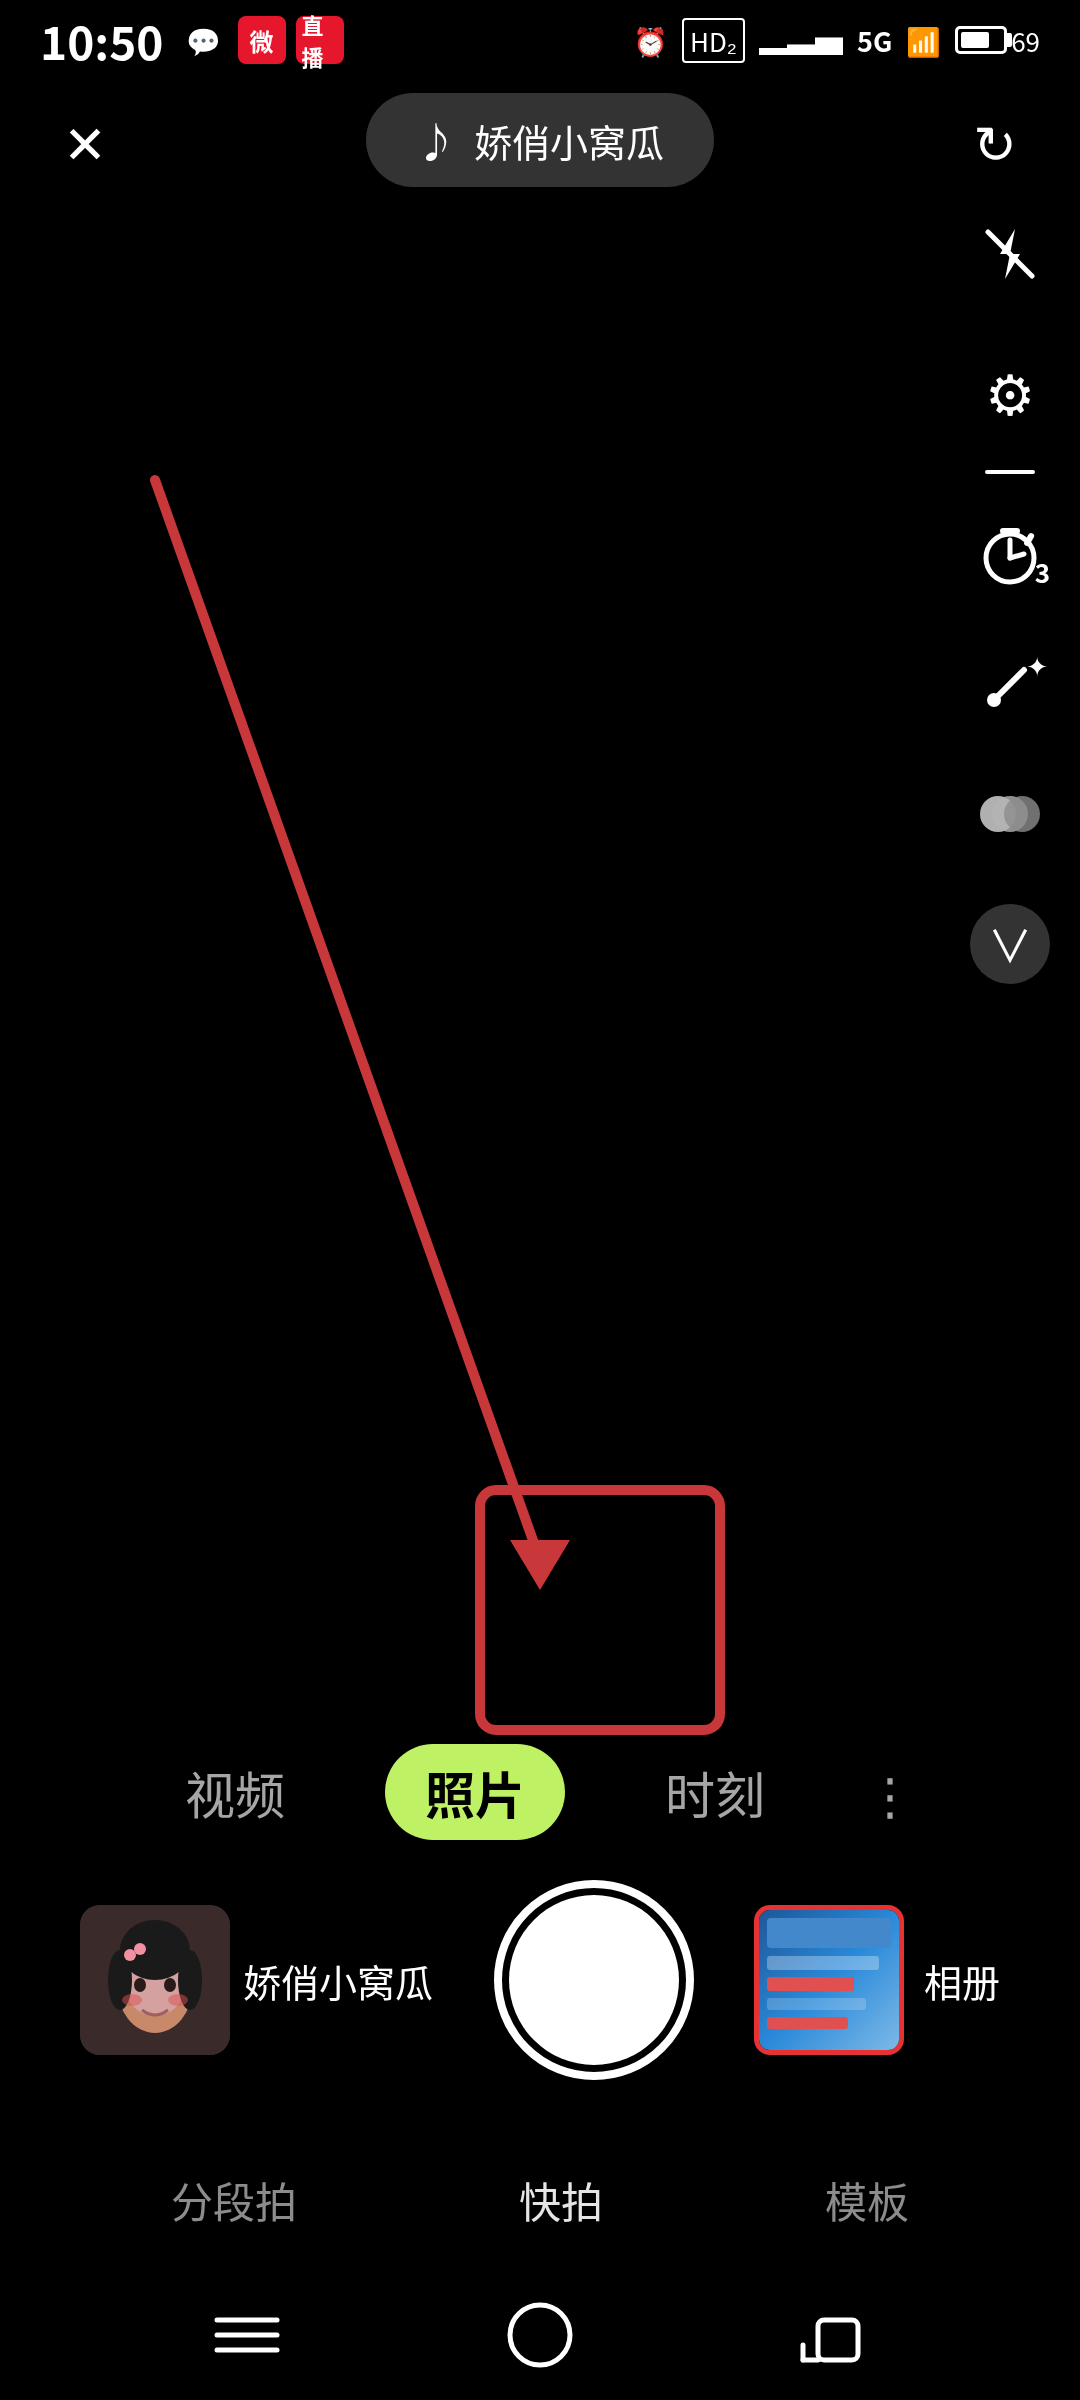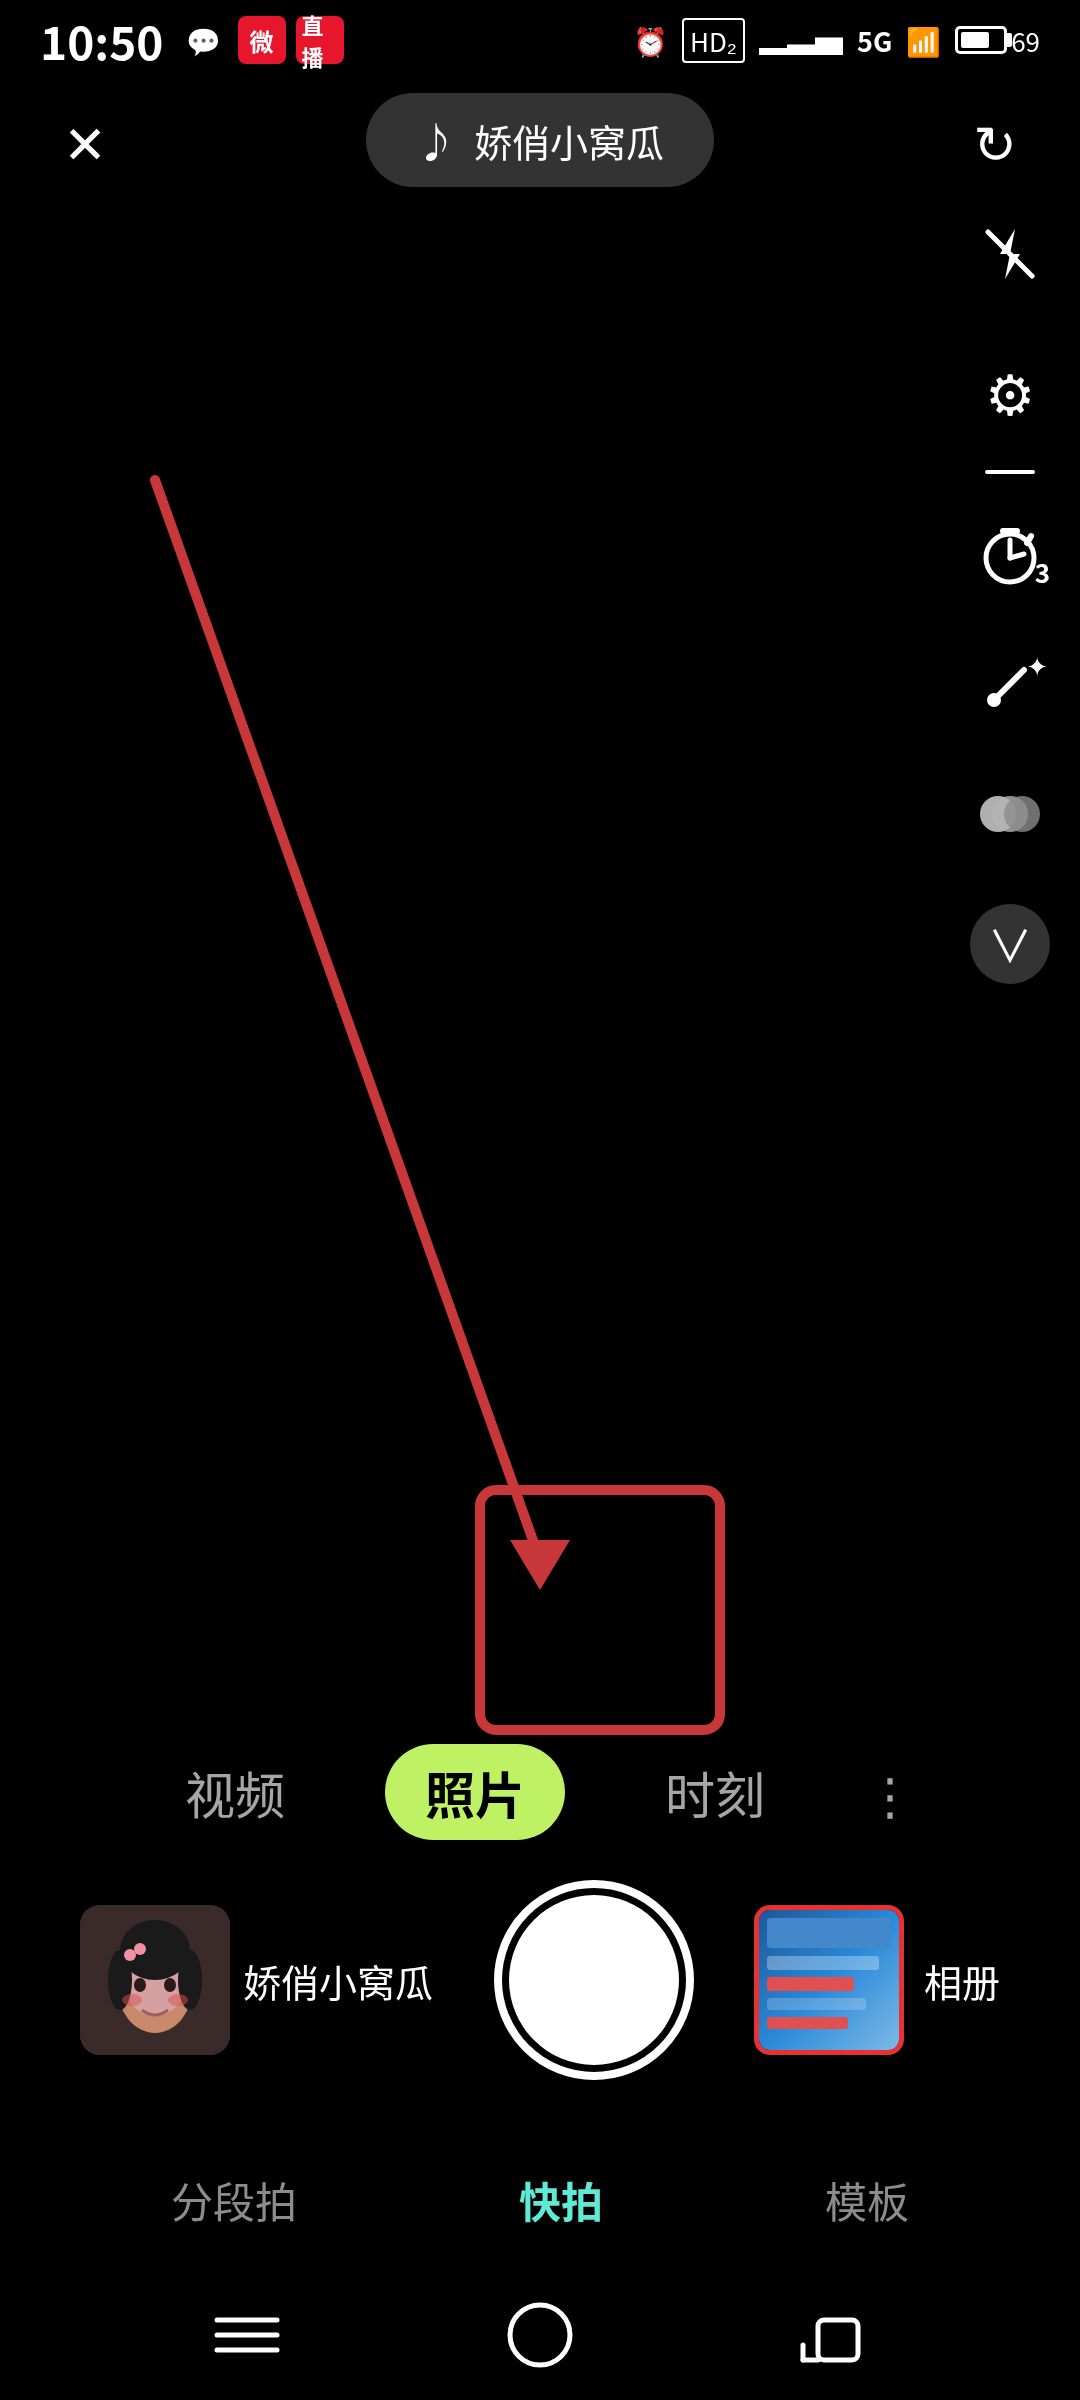--- a/index.html
+++ b/index.html
@@ -382,22 +382,22 @@
       padding: 0 60px;
       z-index: 100;
     }
     .bottom-mode-item {
       font-size: 42px;
       color: rgba(255,255,255,0.55);
       cursor: pointer;
       padding: 10px 20px;
     }
     .bottom-mode-item.active {
-      color: #5eead4;
-      font-weight: 700;
+      color: #e5e5e5;
+      font-weight: 400;
     }
 
     
     .sys-nav {
       position: absolute;
       bottom: 0;
       left: 0; right: 0;
       height: 130px;
       display: flex;
       align-items: center;

